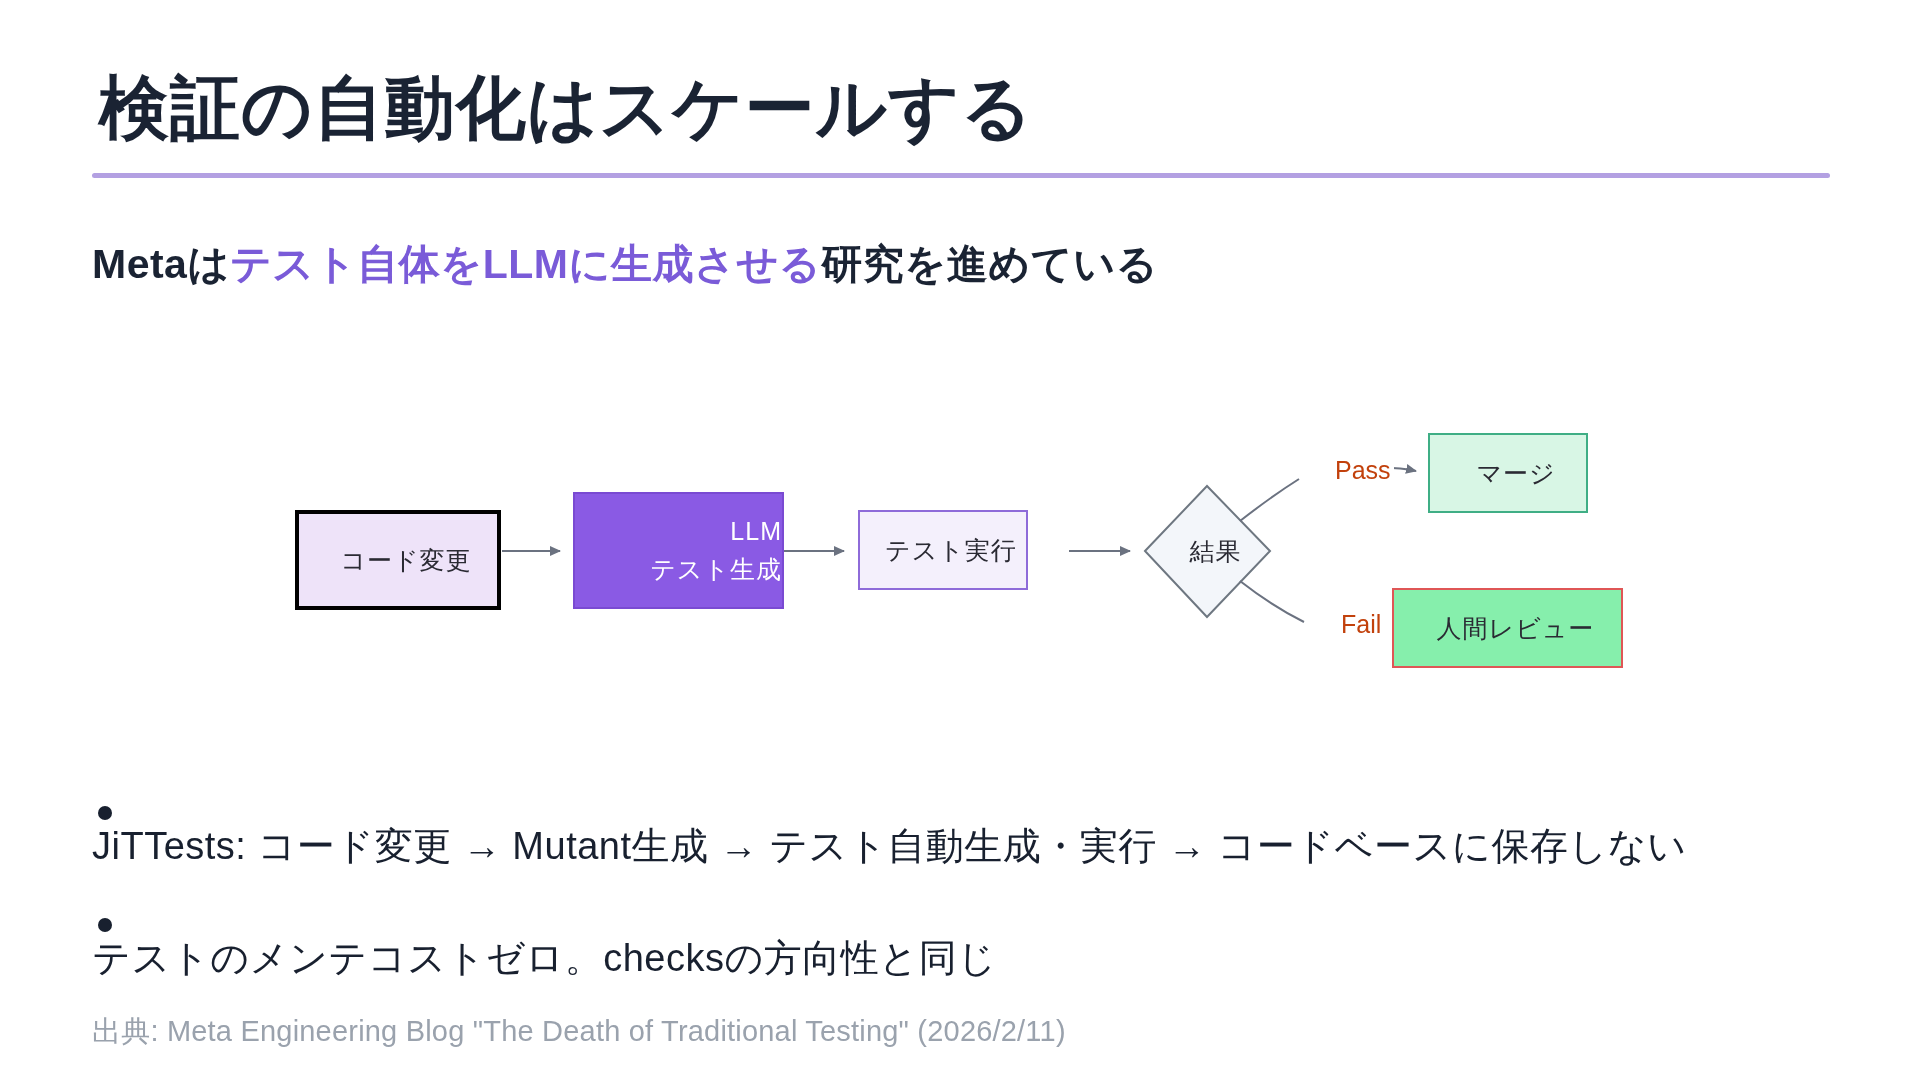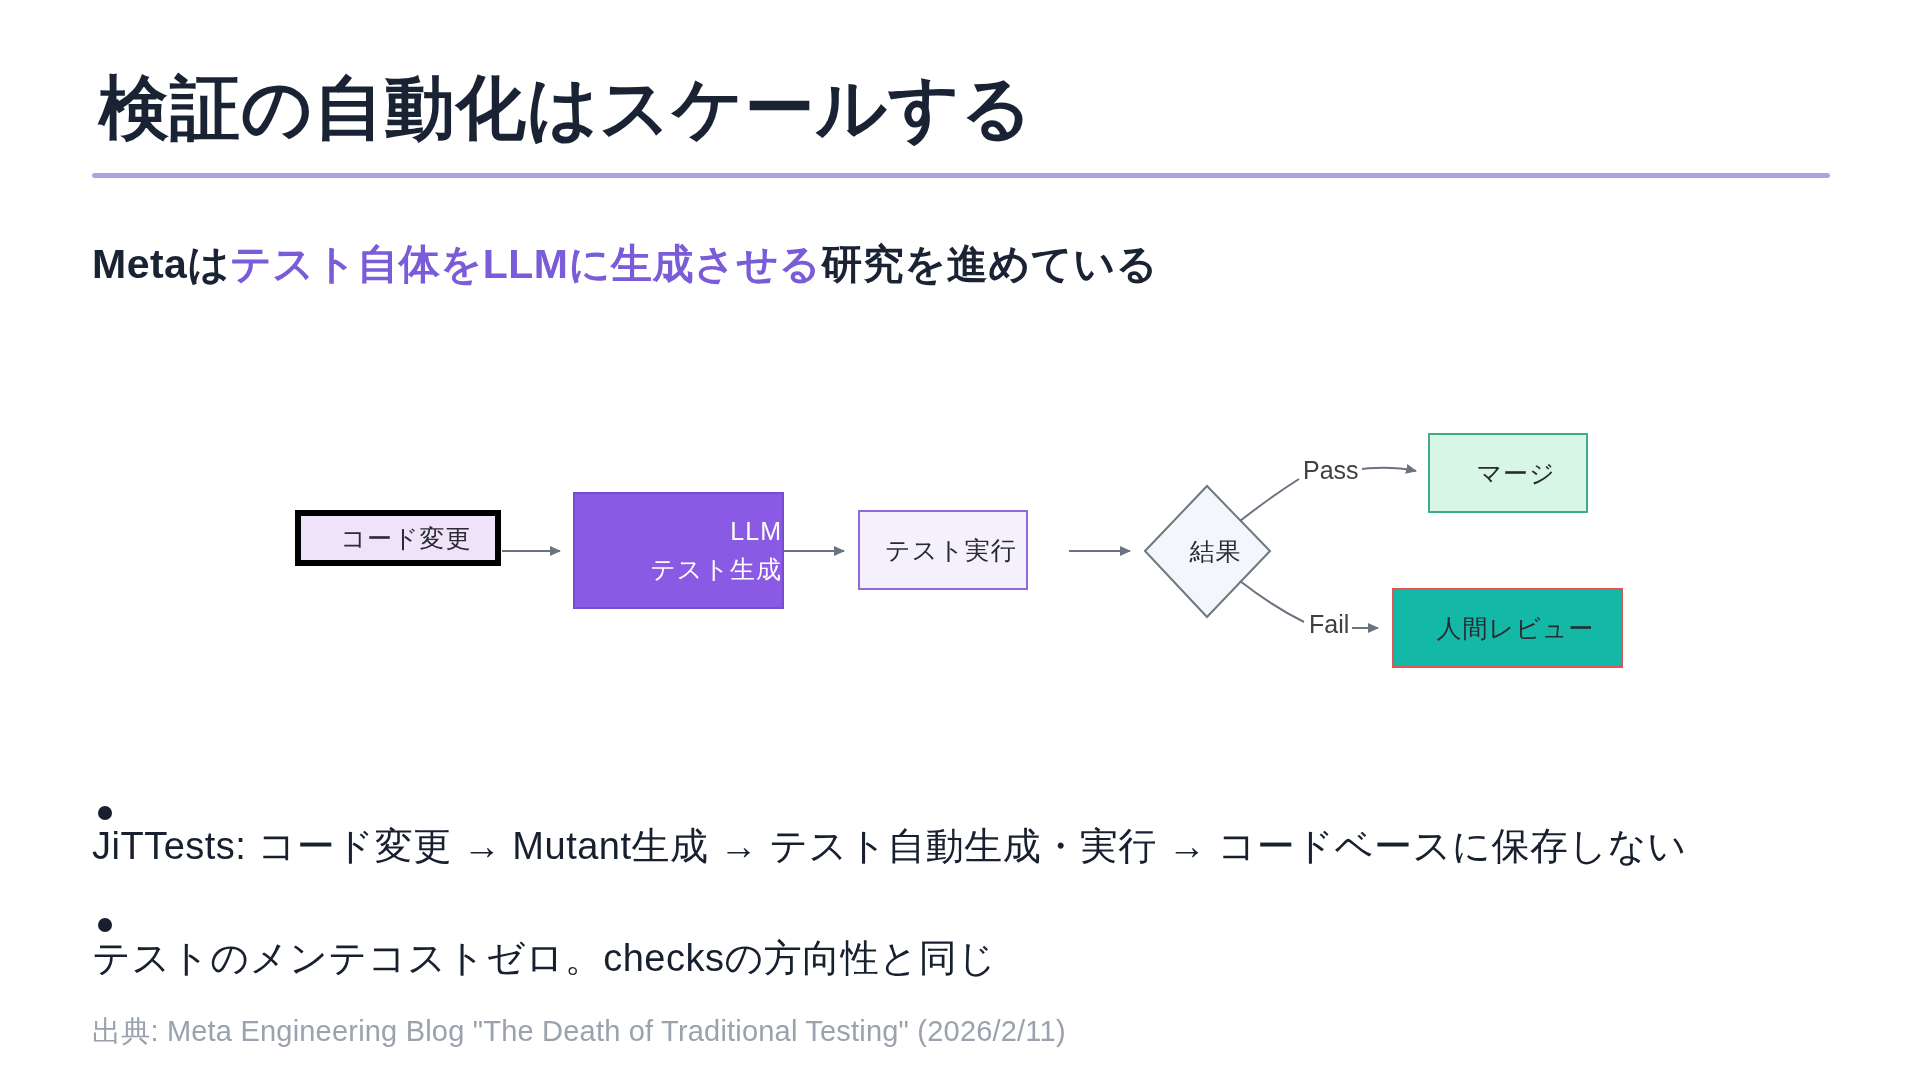--- a/index.html
+++ b/index.html
@@ -26,30 +26,30 @@
     letter-spacing:0.5px;white-space:nowrap;
   }
   .subtitle .hl{color:#7a5bd8;}
   
   .flow-svg{position:absolute;left:0;top:0;width:1920px;height:1080px;}
   .node{
     position:absolute;display:flex;align-items:center;justify-content:center;
     box-sizing:border-box;text-align:center;
     font-size:25px;color:#2a2a33;letter-spacing:1px;padding-left:16px;
   }
-  .n-code   {left:295px;top:510px;width:206px;height:56px;background:#eee3f9;border:6px solid #000000;}
+  .n-code   {left:295px;top:510px;width:206px;height:100px;background:#eee3f9;border:4px solid #000000;}
   .n-llm    {left:573px;top:492px;width:211px;height:117px;background:#8a5ae4;border:2px solid #7a4ad2;
              color:#ffffff;flex-direction:column;line-height:1.5;font-size:25px;align-items:flex-end;}
   .n-test   {left:858px;top:510px;width:170px;height:80px;background:#f4f0fc;border:2px solid #8e6bd9;}
   .n-merge  {left:1428px;top:433px;width:160px;height:80px;background:#d8f6e5;border:2px solid #3fae85;}
-  .n-human  {left:1392px;top:588px;width:231px;height:80px;background:#14b8a6;border:2px solid #df5656;}
+  .n-human  {left:1392px;top:588px;width:231px;height:80px;background:#86efac;border:2px solid #df5656;}
   .n-result {left:1145px;top:534px;width:125px;height:34px;background:transparent;font-size:25px;}
   .edge-label{
-    position:absolute;font-size:25px;color:#404040;background:#ffffff;
-    padding:0 3px;line-height:1.1;
+    position:absolute;font-size:25px;color:#c2410c;background:#ffffff;
+    padding:0 3px;line-height:1.1;margin-left:32px;
   }
   .l-pass{left:1300px;top:457px;}
   .l-fail{left:1306px;top:611px;}
   
   .bullets{position:absolute;left:92px;top:786px;width:1730px;}
   .bullet{
     display:flex;align-items:flex-start;
     font-size:38px;color:#18202f;line-height:1.42;
     margin-bottom:24px;letter-spacing:0.5px;flex-direction:column;
   }

